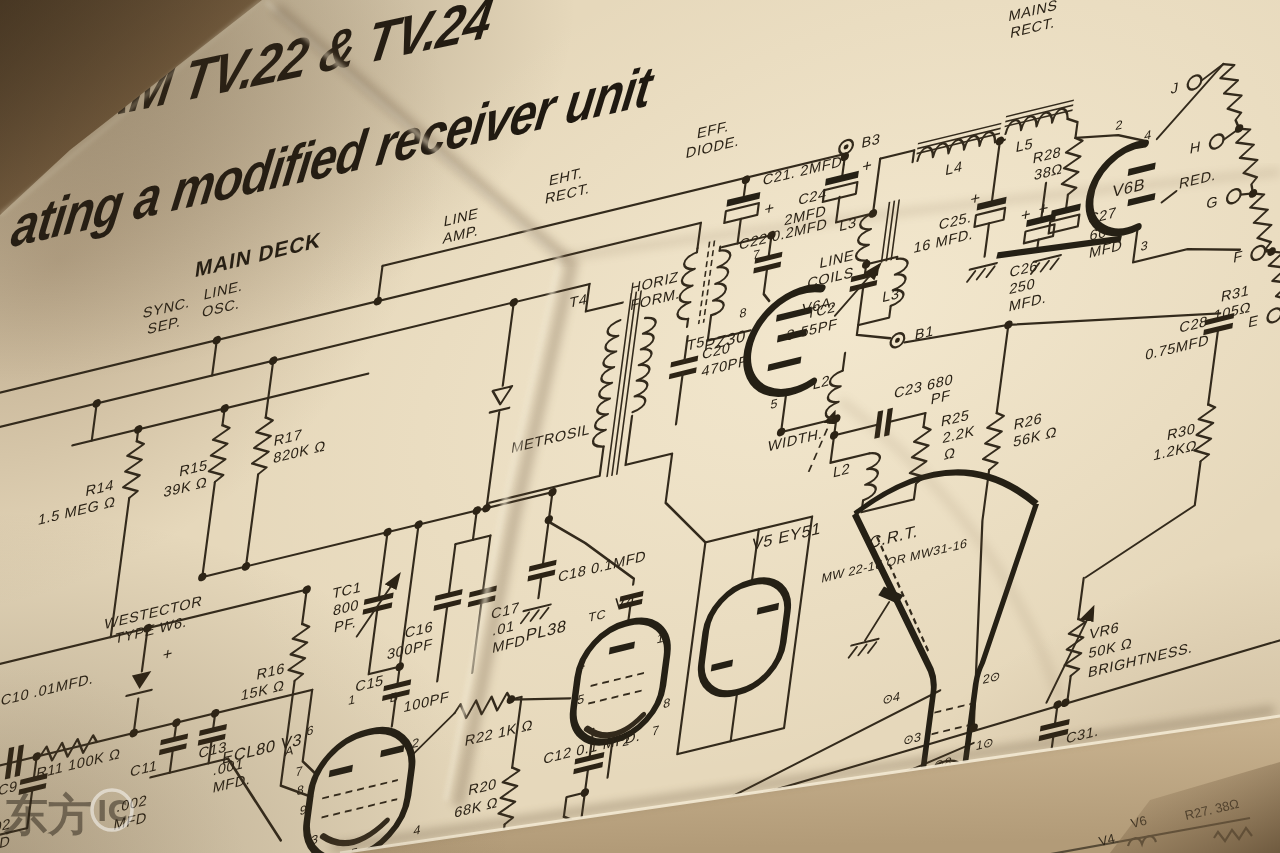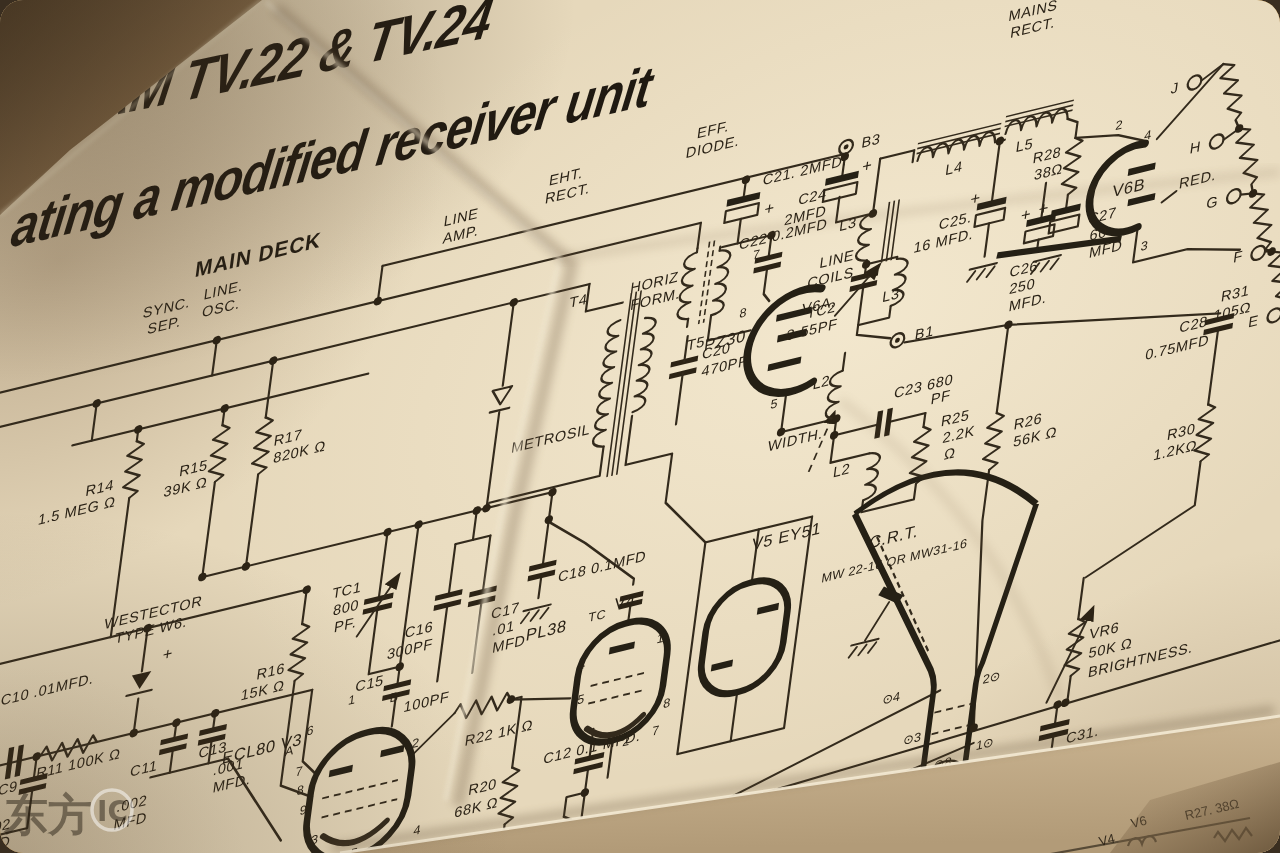--- a/index.html
+++ b/index.html
@@ -1,17 +1,17 @@
 <!DOCTYPE html>
 <html><head>
 <meta charset="utf-8">
 <style>
   html,body{margin:0;padding:0;background:#3a2e20;}
   .stage{position:relative;width:1280px;height:853px;overflow:hidden;background:#a16207;
-         font-family:"Liberation Sans",sans-serif;border-radius:23px;}
+         font-family:"Liberation Sans",sans-serif;}
   .paper-rot{position:absolute;left:0;top:0;width:0;height:0;transform-origin:0 0;
              transform:matrix(0.97,-0.235,-0.13,0.98,0,0);}
   .paper-svg{position:absolute;left:-300px;top:-60px;width:1800px;height:1460px;}
   .overlay{position:absolute;left:0;top:0;width:1280px;height:853px;pointer-events:none;}
   text{fill:#2a2216;}
   .lb{font-size:15px;letter-spacing:.6px;}
   .lbs{font-size:13px;letter-spacing:.4px;}
   .lbb{font-size:17px;letter-spacing:.6px;}
   .ttl{font-size:58px;font-weight:bold;font-style:italic;letter-spacing:-1px;fill:#1f1911;}
   .deck{font-size:22px;font-weight:bold;letter-spacing:1px;fill:#241d13;}

